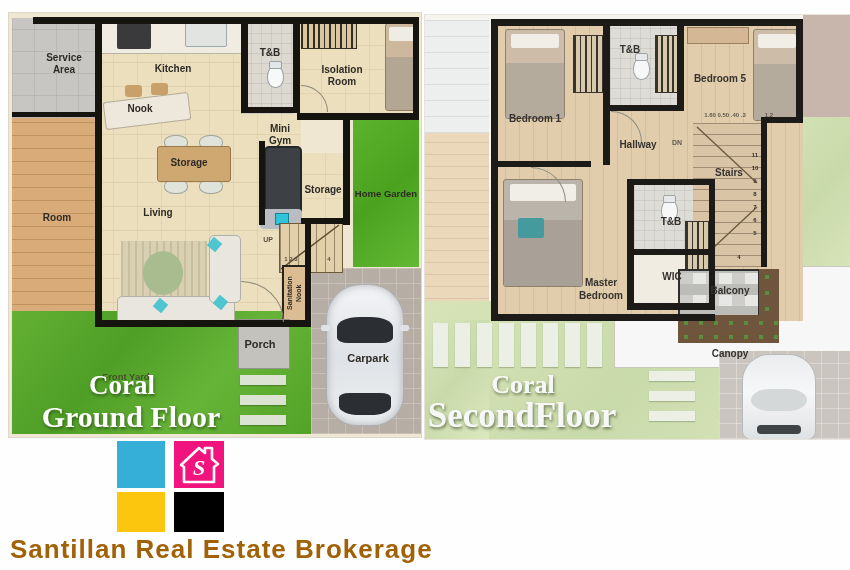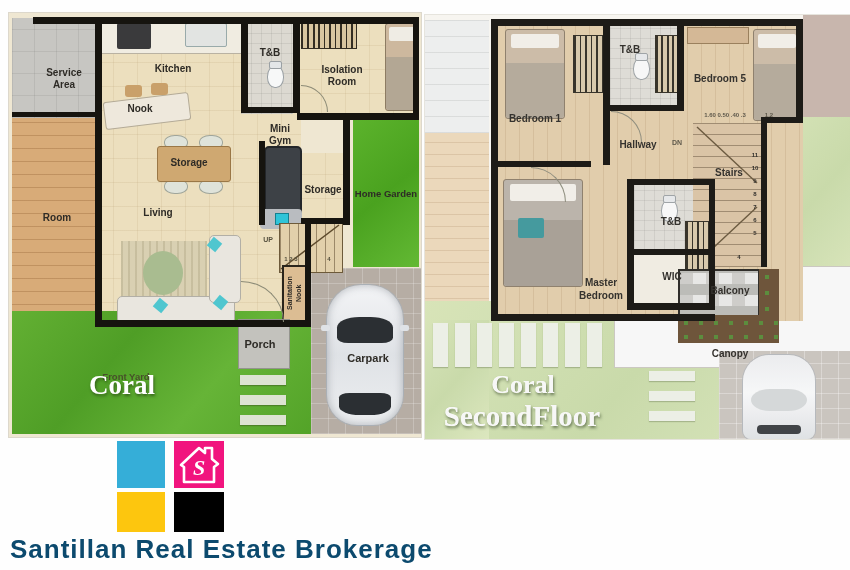--- a/index.html
+++ b/index.html
@@ -36,21 +36,21 @@
   .slab{position:absolute;background:#dde3d2;box-shadow:0 1px 1px rgba(60,90,30,.5);}
   .slabR{position:absolute;background:#e9ede2;box-shadow:0 1px 1px rgba(100,120,70,.4);}
   .toilet{position:absolute;width:15px;height:21px;background:#f7f8f8;border:1px solid #9aa0a4;border-radius:50% 50% 46% 46%;}
   .toilet:before{content:"";position:absolute;left:1px;right:1px;top:-5px;height:6px;background:#e3e6e8;border:1px solid #9aa0a4;border-radius:2px;}
   .bed{position:absolute;background:#cdb89e;border:1px solid #8d7c63;border-radius:3px;}
   .bed .pil{position:absolute;left:8%;right:8%;top:4%;height:16%;background:#efece4;border-radius:2px;}
   .bed .blk{position:absolute;left:0;right:0;bottom:0;height:62%;background:#b3a794;border-radius:0 0 3px 3px;}
   .chair{position:absolute;width:22px;height:13px;background:#dfe3da;border:1px solid #9fa59a;border-radius:45%;}
   .arc{position:absolute;border:1px solid #8b8a76;border-left:none;border-bottom:none;border-radius:0 100% 0 0;}
   .lg-sq{position:absolute;}
-  .brand{position:absolute;font:bold 26px "Liberation Sans",sans-serif;color:#0c4a6e;letter-spacing:1px;white-space:nowrap;}
+  .brand{position:absolute;font:bold 26px "Liberation Sans",sans-serif;color:#a16207;letter-spacing:1px;white-space:nowrap;}
 </style>
 </head>
 <body>
 
 <div class="canvas">
 
   <div class="plan" style="left:8px;top:12px;width:412px;height:424px;background:#efe7d2;border:1px solid #ddd8cc;">
 
     <div class="abs tile" style="left:80px;top:4px;width:212px;height:310px;"></div>
     <div class="abs concrete" style="left:3px;top:5px;width:86px;height:100px;"></div>
@@ -126,40 +126,41 @@
       <div class="wall" style="left:3px;top:99px;width:86px;height:5px;"></div>
       <div class="wall" style="left:334px;top:100px;width:7px;height:112px;"></div>
       <div class="wall" style="left:292px;top:205px;width:49px;height:6px;"></div>
       <div class="wall" style="left:250px;top:128px;width:6px;height:84px;"></div>
       <div class="wall" style="left:296px;top:211px;width:6px;height:100px;"></div>
       <div class="wall" style="left:86px;top:307px;width:216px;height:7px;"></div>
     </div>
     <div class="arc" style="left:232px;top:268px;width:42px;height:40px;"></div>
     <div class="arc" style="left:292px;top:72px;width:26px;height:26px;"></div>
 
-    <div class="lbl wrap" style="left:55px;top:50px;width:56px;margin-top:15px;">Service Area</div>
+    <div class="lbl wrap" style="left:55px;top:50px;width:56px;">Service Area</div>
     <div class="lbl" style="left:164px;top:56px;">Kitchen</div>
     <div class="lbl" style="left:131px;top:96px;">Nook</div>
     <div class="lbl" style="left:261px;top:40px;">T&amp;B</div>
     <div class="lbl wrap" style="left:333px;top:62px;width:66px;text-align:center;">Isolation Room</div>
     <div class="lbl wrap" style="left:271px;top:121px;width:36px;">Mini Gym</div>
     <div class="lbl" style="left:180px;top:150px;">Storage</div>
     <div class="lbl" style="left:314px;top:177px;">Storage</div>
     <div class="lbl" style="left:377px;top:181px;font-size:9.5px;">Home Garden</div>
     <div class="lbl" style="left:48px;top:205px;">Room</div>
     <div class="lbl" style="left:149px;top:200px;">Living</div>
     <div class="lbl tiny" style="left:259px;top:227px;color:#55503e;">UP</div>
     <div class="lbl tiny" style="left:282px;top:246px;font-size:6px;color:#55503e;">1 2 3</div>
     <div class="lbl tiny" style="left:320px;top:246px;font-size:6px;color:#55503e;">4</div>
     <div class="lbl tiny" style="left:285px;top:280px;writing-mode:vertical-rl;transform:translate(-50%,-50%) rotate(180deg);white-space:normal;height:50px;line-height:1.3;">Sanitation Nook</div>
     <div class="lbl" style="left:251px;top:331px;font-size:11px;">Porch</div>
     <div class="lbl" style="left:117px;top:364px;color:#47502a;font-size:9.5px;">Front Yard</div>
     <div class="lbl" style="left:359px;top:345px;font-size:11px;">Carpark</div>
 
     <div class="title" style="left:113px;top:372px;font-size:27px;">Coral</div>
+    <div class="title" style="left:122px;top:404px;font-size:30px;">Ground Floor</div>
   </div>
 
   <div class="plan" style="left:424px;top:14px;width:426px;height:424px;background:#f5f3ec;border:1px solid #e4e1d8;filter:saturate(.8) brightness(1.04) contrast(.94);">
 
     <div class="abs" style="left:0;top:5px;width:64px;height:113px;background:#eaecec;background-image:repeating-linear-gradient(0deg,rgba(160,160,158,.25) 0 1px,transparent 1px 16px);"></div>
     <div class="abs woodR" style="left:0;top:118px;width:64px;height:190px;"></div>
     <div class="abs grassR" style="left:0;top:286px;width:426px;height:138px;"></div>
     <div class="abs grassR" style="left:336px;top:100px;width:90px;height:190px;"></div>
     <div class="abs" style="left:336px;top:108px;width:42px;height:34px;background:#f2f3f1;"></div>
     <div class="abs" style="left:378px;top:0;width:48px;height:102px;background:#c9b2a6;"></div>
@@ -259,21 +260,21 @@
     <div class="lbl tiny" style="left:330px;top:218px;font-size:6px;">5</div>
     <div class="lbl tiny" style="left:314px;top:242px;font-size:6px;">4</div>
     <div class="lbl" style="left:246px;top:207px;">T&amp;B</div>
     <div class="lbl" style="left:247px;top:262px;">WIC</div>
     <div class="lbl" style="left:176px;top:268px;">Master</div>
     <div class="lbl" style="left:176px;top:281px;">Bedroom</div>
     <div class="lbl" style="left:305px;top:276px;">Balcony</div>
     <div class="lbl" style="left:305px;top:339px;">Canopy</div>
 
     <div class="title" style="left:98px;top:370px;font-size:26px;">Coral</div>
-    <div class="title" style="left:97px;top:401px;font-size:29px;">SecondFloor</div>
+    <div class="title" style="left:97px;top:401px;font-size:35px;">SecondFloor</div>
   </div>
 
   <div>
     <div class="lg-sq" style="left:117px;top:441px;width:48px;height:47px;background:#35aed8;"></div>
     <div class="lg-sq" style="left:174px;top:441px;width:50px;height:47px;background:#f1147e;">
       <svg width="50" height="47" viewBox="0 0 50 47">
         <path d="M7 24 L25 7 L31 12 L31 7 L38 7 L38 18 L44 23 L40 26 L40 41 L10 41 L10 26 Z" fill="none" stroke="#ffffff" stroke-width="2.6" stroke-linejoin="round"></path>
         <text x="25" y="34" text-anchor="middle" font-family="Liberation Serif, serif" font-style="italic" font-weight="bold" font-size="22" fill="#ffffff">S</text>
       </svg>
     </div>

